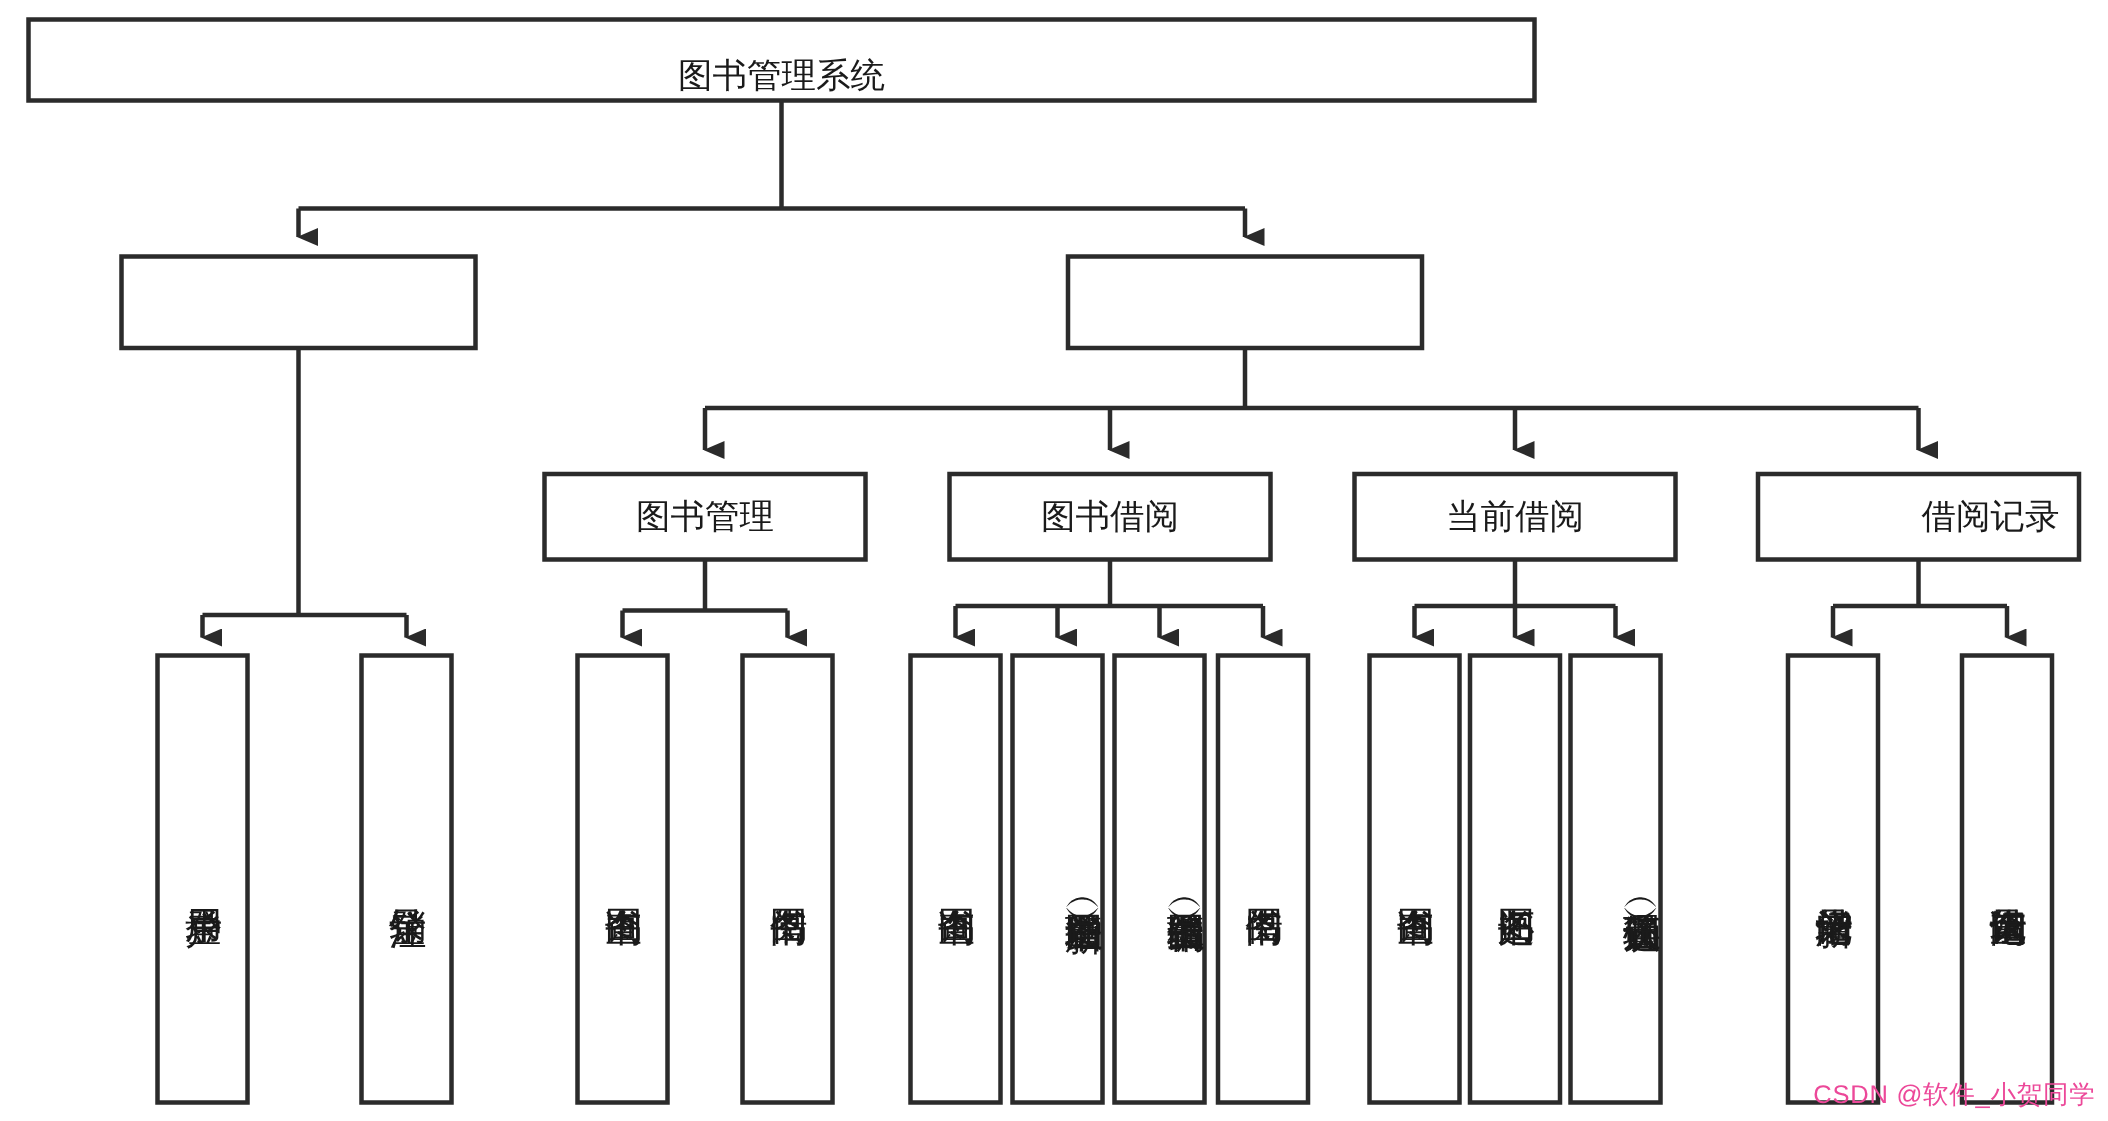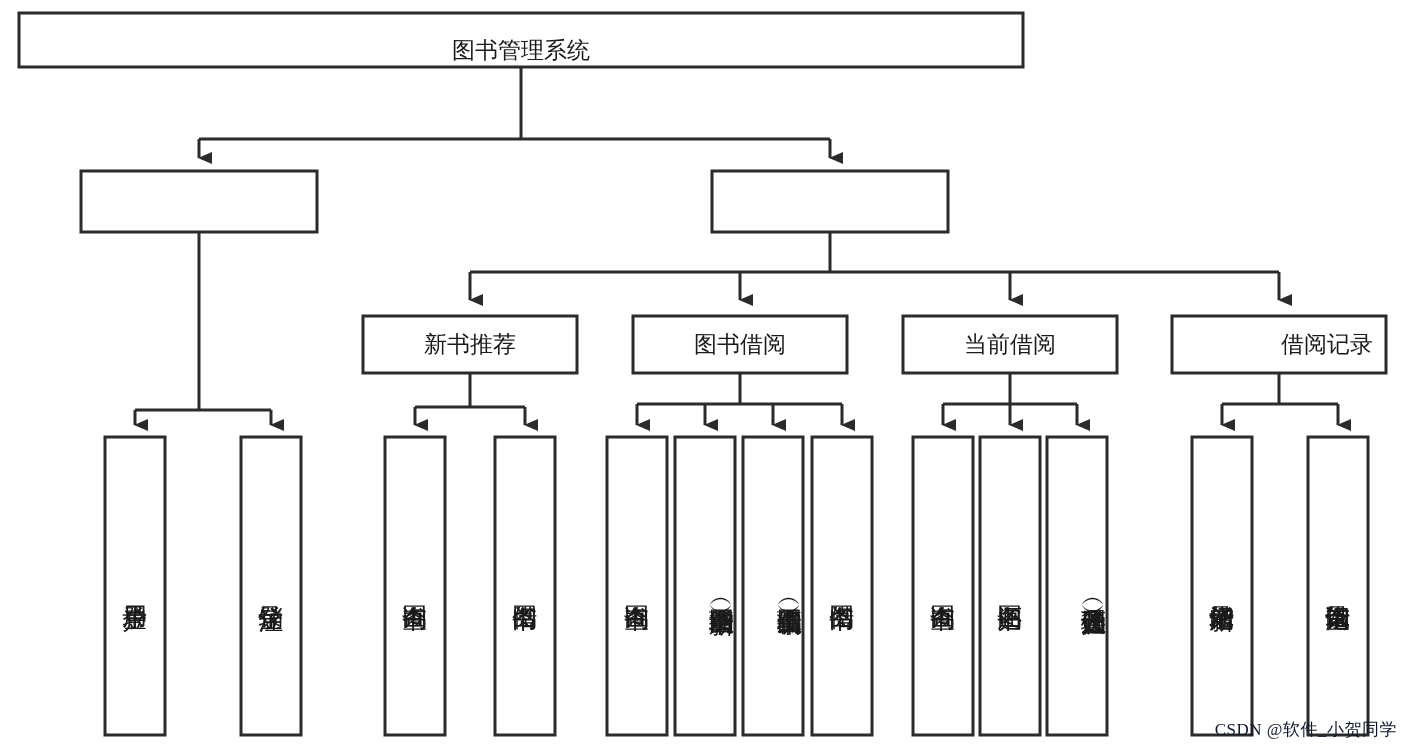--- a/index.html
+++ b/index.html
@@ -63,24 +63,23 @@
     writing-mode: vertical-rl;
     text-orientation: upright;
     white-space: nowrap;
     pointer-events: none;
   }
   .watermark {
     position: absolute;
     right: 8px;
     bottom: 6px;
     font-size: 17px;
-    color: #0f172a;
+    color: #ec4899;
     letter-spacing: 0.5px;
     white-space: nowrap;
-    font-family: Liberation Serif, serif;
   }
 </style>
 </head>
 <body>
 
 <div id="diagram-root">
 
   <svg id="tree-svg" viewBox="0 0 1405 747">
     <defs>
       <marker id="arrow" viewBox="0 0 12 14" refX="6" refY="13" markerWidth="12" markerHeight="14" orient="auto-start-reverse" markerUnits="userSpaceOnUse">
@@ -168,21 +167,21 @@
     <rect class="node-box" x="980" y="437" width="60" height="298"></rect>
     <rect class="node-box" x="1047" y="437" width="60" height="298"></rect>
 
     <rect class="node-box" x="1192" y="437" width="60" height="298"></rect>
     <rect class="node-box" x="1308" y="437" width="60" height="298"></rect>
   </svg>
 
   <div class="node-label-h" style="left:19px; top:24px; width:1004px; height:54px;">图书管理系统</div>
 
 
-  <div class="node-label-h" style="left:363px; top:316px; width:214px; height:57px;">新书推荐</div>
+  <div class="node-label-h" style="left:363px; top:316px; width:214px; height:57px;">图书管理</div>
   <div class="node-label-h" style="left:633px; top:316px; width:214px; height:57px;">图书借阅</div>
   <div class="node-label-h" style="left:903px; top:316px; width:214px; height:57px;">当前借阅</div>
   <div class="node-label-h" style="left:1172px; top:316px; width:214px; height:57px;padding-left:48px;">借阅记录</div>
 
   <div class="node-label-v" style="left:105px; top:437px; width:60px; height:298px;">用户登录</div>
   <div class="node-label-v" style="left:241px; top:437px; width:60px; height:298px;">注销登录</div>
 
   <div class="node-label-v" style="left:385px; top:437px; width:60px; height:298px;">查询图书</div>
   <div class="node-label-v" style="left:495px; top:437px; width:60px; height:298px;">借阅图书</div>
 

